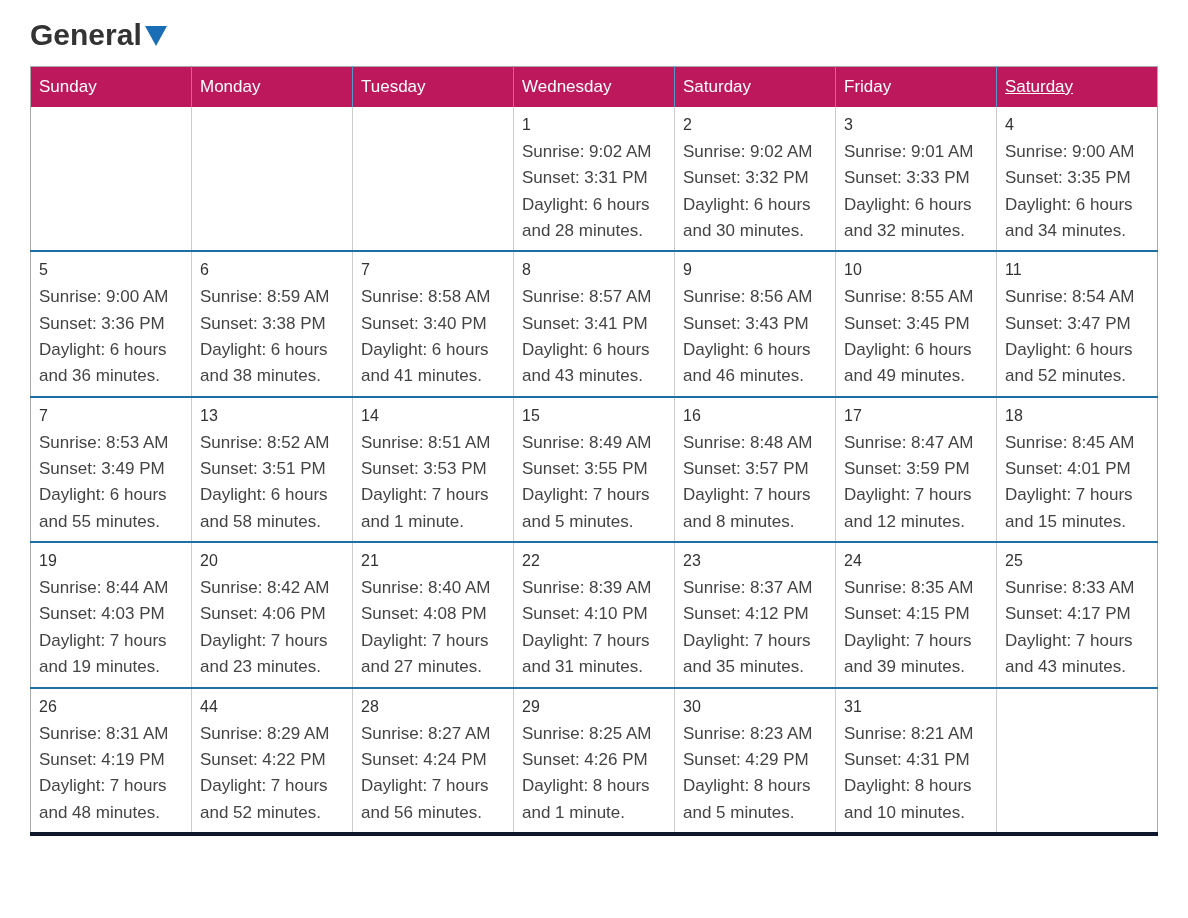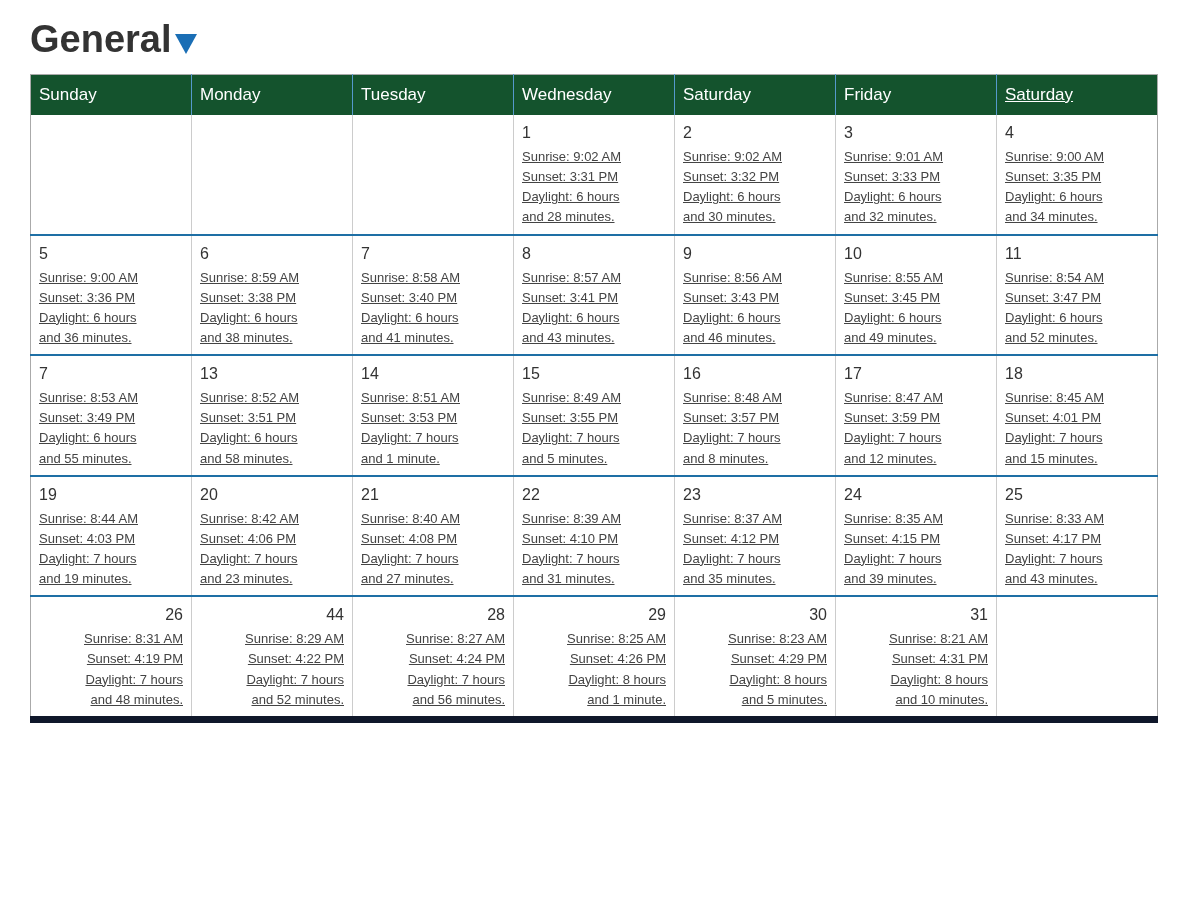--- a/index.html
+++ b/index.html
@@ -35,21 +35,21 @@
       font-size: 22px;
       color: #555;
       margin-top: 4px;
     }
     .calendar {
       width: 100%;
       border-collapse: collapse;
       border: 1px solid #aaa;
     }
     .calendar thead tr th {
-      background: #14532d;
+      background: #be185d;
       color: #fff;
       font-size: 17px;
       font-weight: normal;
       padding: 10px 8px;
       text-align: left;
       border-right: 1px solid #5599cc;
     }
     .calendar thead tr th:last-child {
       border-right: none;
       text-decoration: underline;
@@ -61,47 +61,45 @@
       border-bottom: 2px solid #1e6fa5;
       width: 14.28%;
       min-height: 100px;
       font-size: 13px;
       line-height: 1.5;
     }
     .calendar tbody tr td:last-child {
       border-right: none;
     }
     .calendar tbody tr:last-child td {
-      border-bottom: 7px solid #0f172a;
-      text-align: right;
+      border-bottom: 4px solid #0f172a;
     }
     .day-number {
       font-size: 16px;
       font-weight: normal;
       color: #333;
       display: block;
       margin-bottom: 2px;
     }
     .day-info {
       color: #444;
-      font-size: 13px;
+      font-size: 17px;
       line-height: 1.55;
-      text-decoration: underline;
     }
     .empty-cell {
       background: #fff;
     }
   </style>
 </head>
 <body>
 
 <div class="header">
   <div class="logo">
   <div style="display:flex; align-items:flex-end; line-height:1;">
-    <span style="font-size:38px; font-weight:bold; color:#333;">General</span>
+    <span style="font-size:30px; font-weight:bold; color:#333;">General</span>
     <svg width="22" height="20" viewBox="0 0 22 20" style="margin-left:3px; margin-bottom:4px;">
       <polygon points="0,0 22,0 11,20" fill="#1a6eb5"></polygon>
     </svg>
   </div>
 </div>
   <div class="title-block">
     <div class="main-title"></div>
     <div class="subtitle"></div>
   </div>
 </div>

